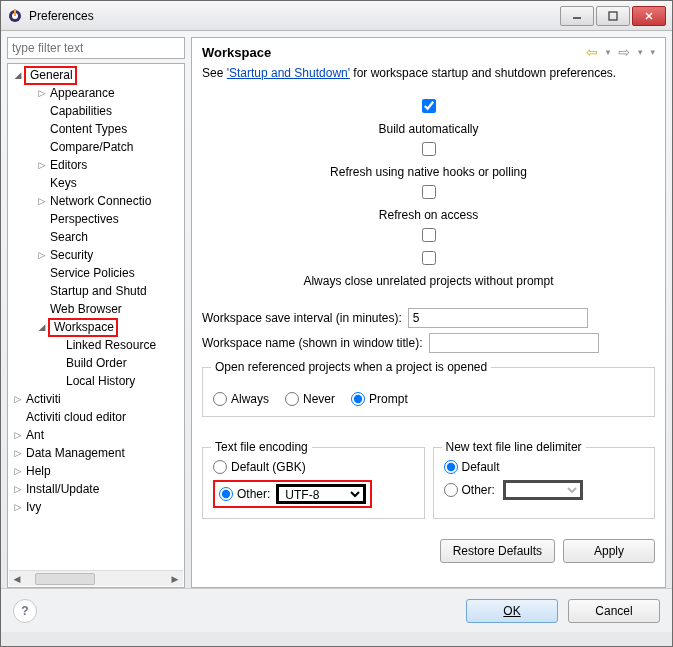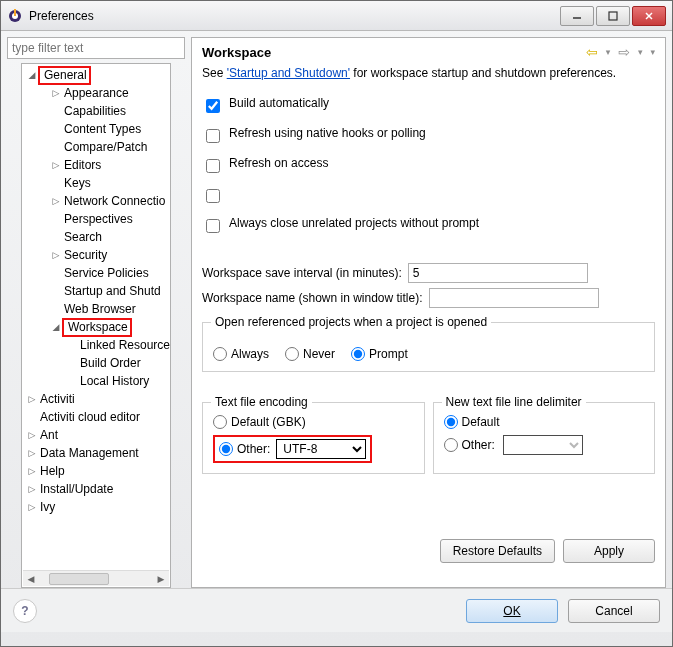--- a/index.html
+++ b/index.html
@@ -51,21 +51,20 @@
     display: flex;
     height: 557px;
     padding: 6px 6px 0 6px;
     gap: 6px;
   }
   .left-pane {
     width: 178px;
     display: flex;
     flex-direction: column;
     gap: 4px;
-    align-items: center;
   }
   .filter-input {
     width: 100%;
     height: 22px;
     border: 1px solid #b0b0b0;
     padding: 2px 4px;
     font-size: 12px;
     color: #666;
     background: #fff;
   }
@@ -123,21 +122,21 @@
     display:flex;align-items:center;justify-content:space-between;
     margin-bottom: 6px;
   }
   .page-title { font-weight: bold; font-size: 13px; }
   .nav-arrows { display:flex; gap:8px; align-items:center; color:#8e8e8e;}
   .nav-arrows .arrow { font-size: 14px; }
   .nav-arrows .gold { color:#d6b200; }
   .nav-arrows .tri { font-size: 9px; }
   .desc { margin-bottom: 16px; }
   .desc a { color: #0047c2; text-decoration: underline; }
-  .check-row { display:flex; align-items:flex-start; gap:6px; margin: 10px 0;}
+  .check-row { display:flex; align-items:center; gap:6px; margin: 3px 0; flex-direction: column;}
   .check-row input[type=checkbox]{ width:14px;height:14px; }
   .form-row { display:flex; align-items:center; gap:6px; margin: 5px 0;}
   .form-row input[type=text]{ border:1px solid #b0b0b0; height:20px; padding:1px 4px; font-size:12px;}
   .group {
     border: 1px solid #cfcfcf;
     padding: 8px 10px 10px;
     margin-top: 14px;
     position: relative;
   }
   .group-legend {
@@ -146,21 +145,21 @@
     background: #fff;
     padding: 0 4px;
     font-size: 12px;
   }
   .radio-row { display:flex; align-items:center; gap:16px; margin-top:16px;}
   .radio-item { display:flex; align-items:center; gap:4px; }
   .radio-item input[type=radio]{ width:14px;height:14px; margin:0;}
   .two-groups { display:flex; gap:8px; margin-top: 16px;}
   .two-groups .group { flex:1; }
   select {
-    border:1px solid #000000;
+    border:3px solid #000000;
     height:20px;
     font-size:12px;
     padding: 0 2px;
     background:#fff;
   }
   .highlight-red-box {
     border:2px solid #e11;
     padding: 2px 4px;
     display:inline-flex;
     align-items:center;

